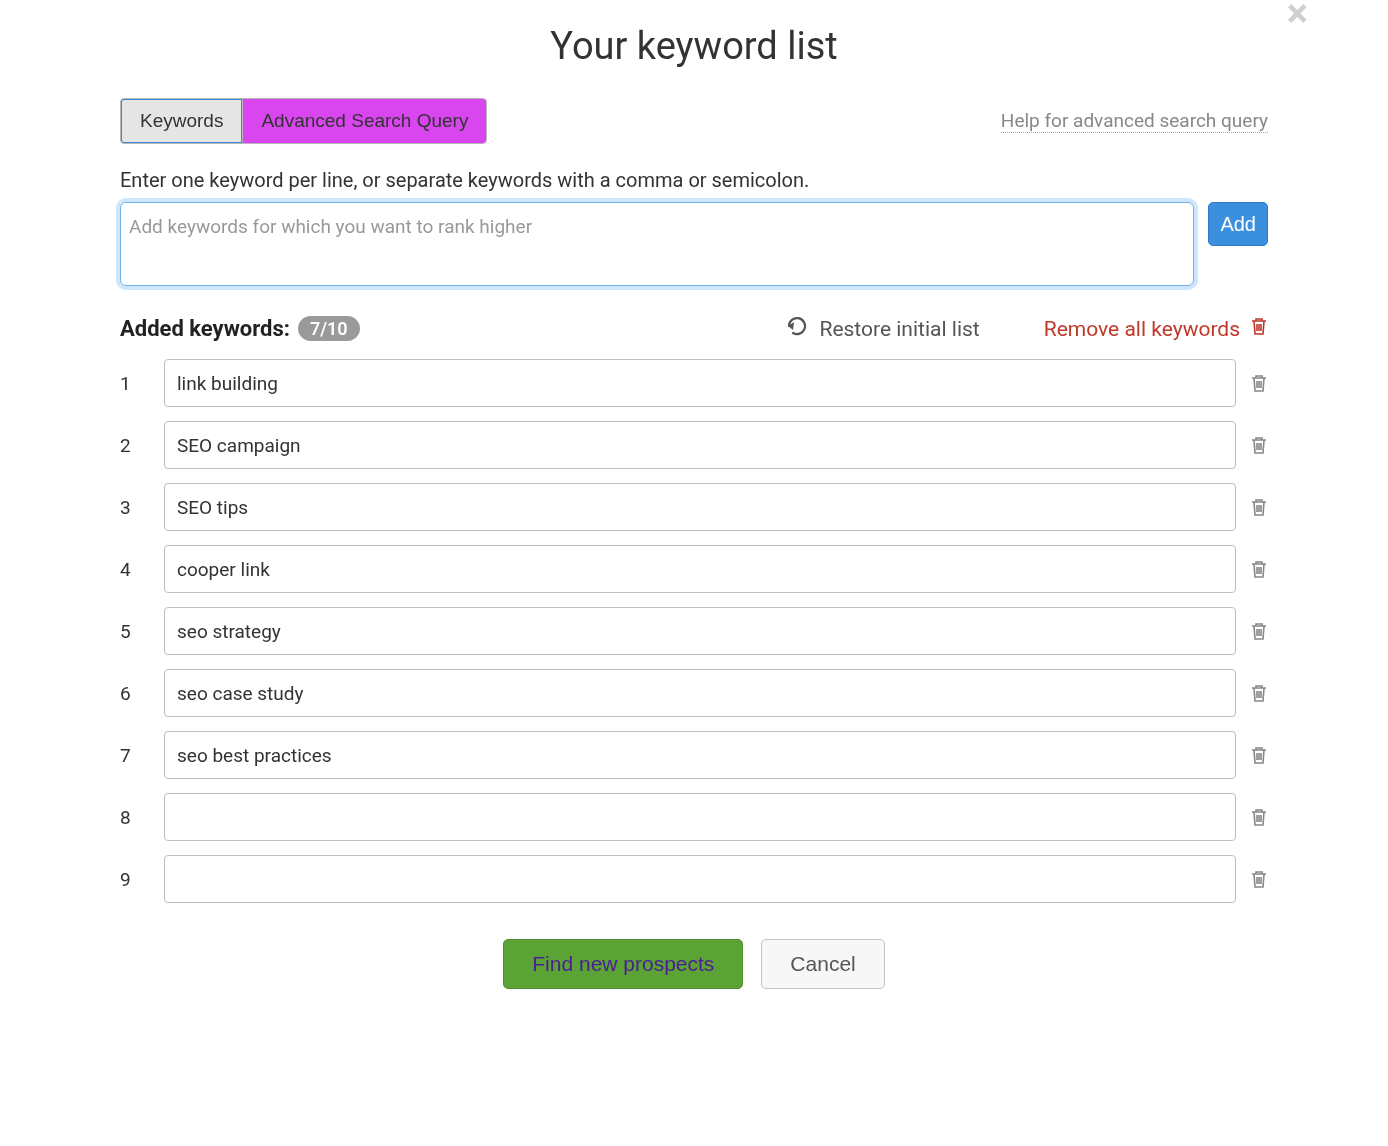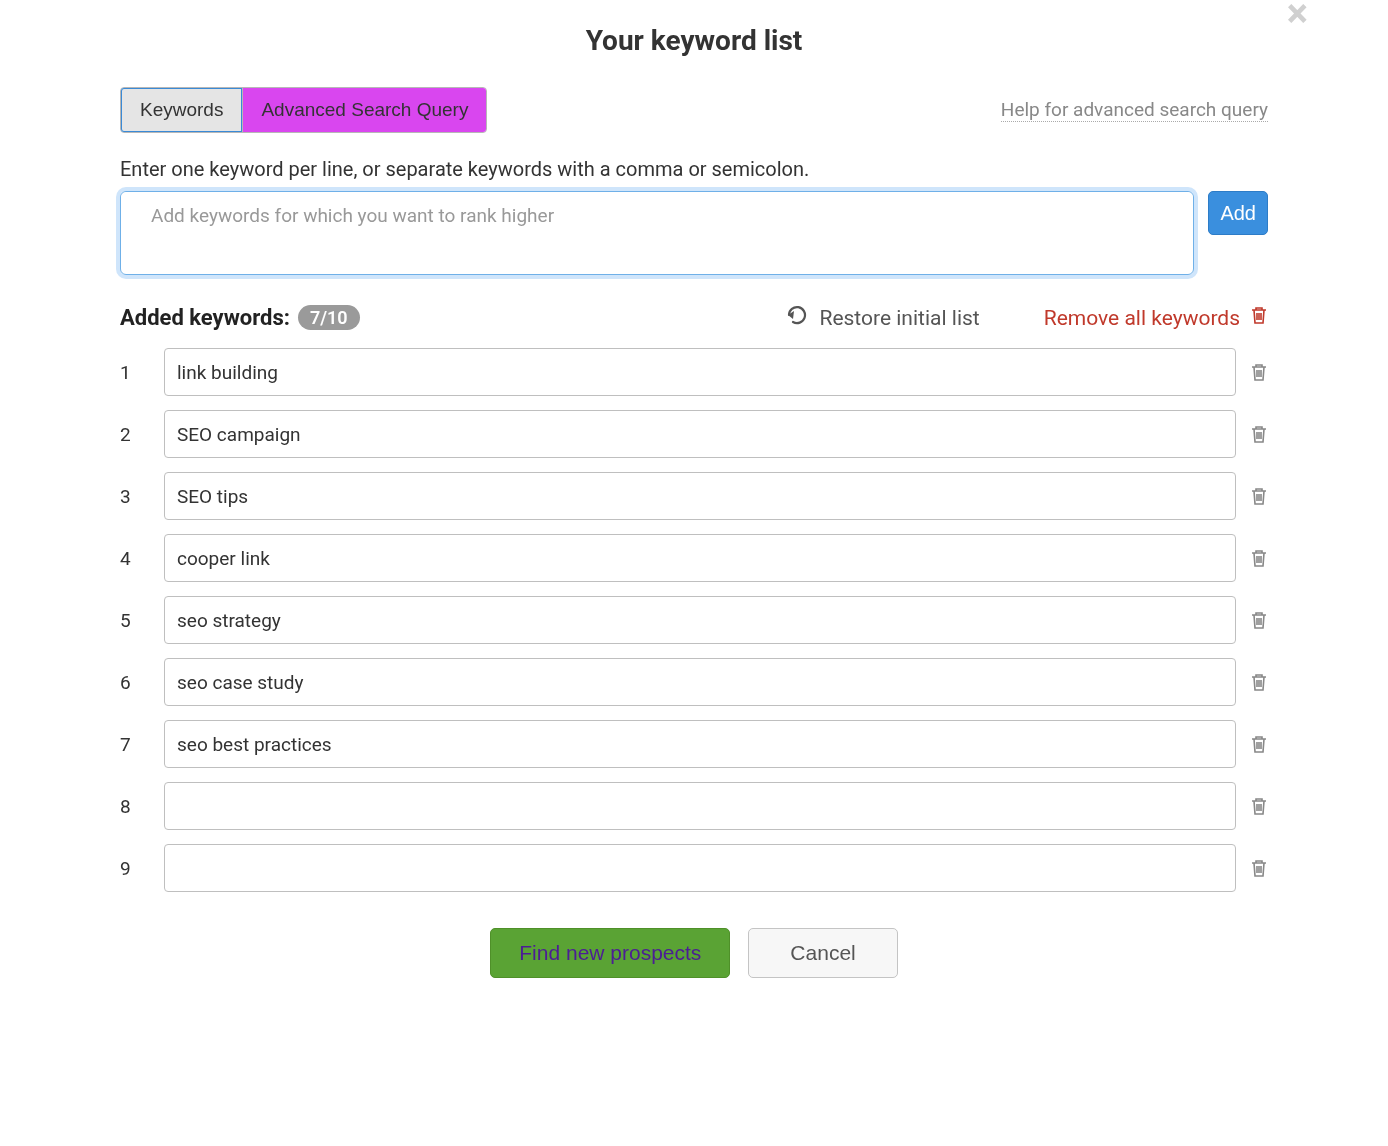--- a/index.html
+++ b/index.html
@@ -18,22 +18,22 @@
   .close-x {
     position: absolute;
     top: -6px; right: -10px;
     font-size: 40px; line-height: 1;
     color: #d0d0d0;
     cursor: pointer;
     font-weight: bold;
   }
   h1.title {
     text-align: center;
-    font-size: 28px;
-    font-weight: 700;
+    font-size: 38px;
+    font-weight: 400;
     margin: 14px 0 30px 0;
     color: #333;
   }
   .tabs-row {
     display: flex;
     align-items: center;
     justify-content: space-between;
     margin-bottom: 24px;
   }
   .tabs {
@@ -83,21 +83,21 @@
     border-radius: 6px;
     box-shadow: 0 0 0 4px #cfe5fb;
     border: 1px solid #6fb0e8;
   }
   textarea.keyword-input {
     width: 100%;
     height: 78px;
     border: none;
     outline: none;
     resize: none;
-    padding: 12px 30px;
+    padding: 12px 8px;
     font-size: 19px;
     font-family: inherit;
     border-radius: 6px;
     color: #333;
     background: #fff;
   }
   textarea.keyword-input::placeholder { color: #999; }
   .add-btn {
     align-self: flex-start;
     background: #3a8fde;
@@ -196,21 +196,21 @@
     font-size: 21px;
     padding: 12px 28px;
     cursor: pointer;
   }
   .secondary-btn {
     background: #f7f7f7;
     color: #555;
     border: 1px solid #c4c4c4;
     border-radius: 5px;
     font-size: 21px;
-    padding: 12px 41px;
+    padding: 12px 28px;
     cursor: pointer;
   }
 </style>
 </head>
 <body>
 
 <div class="modal">
 
   <div class="close-x">×</div>
 

